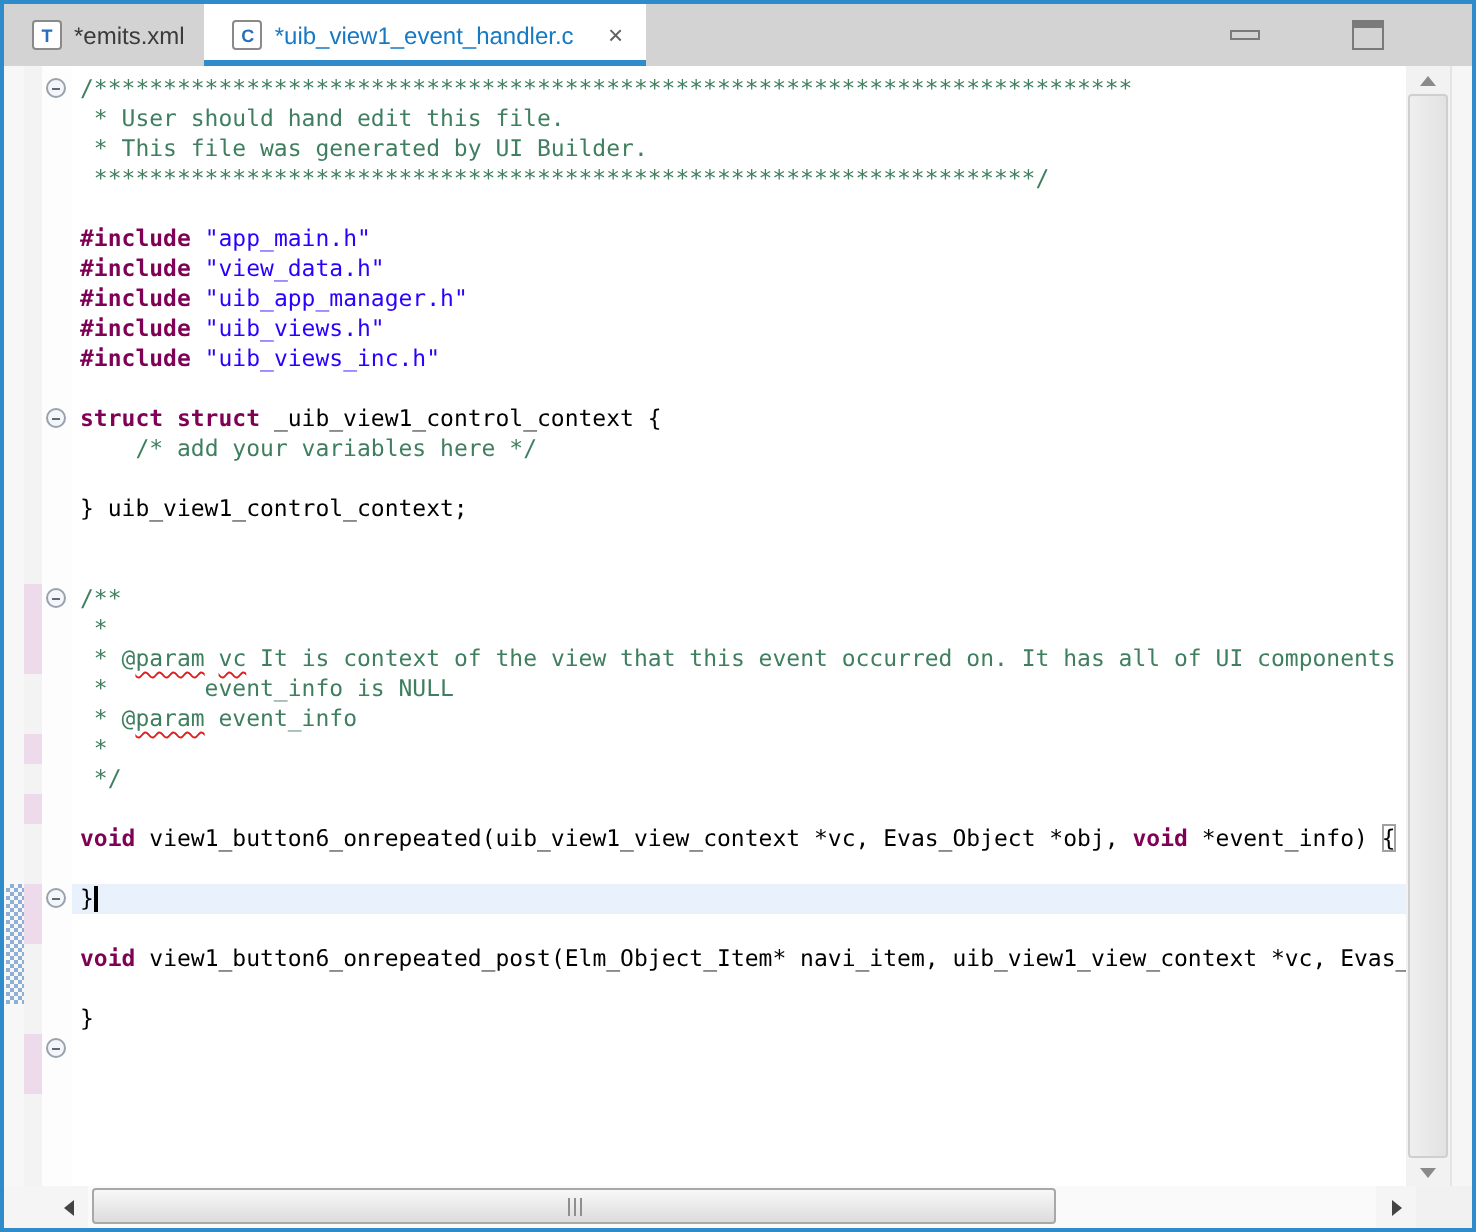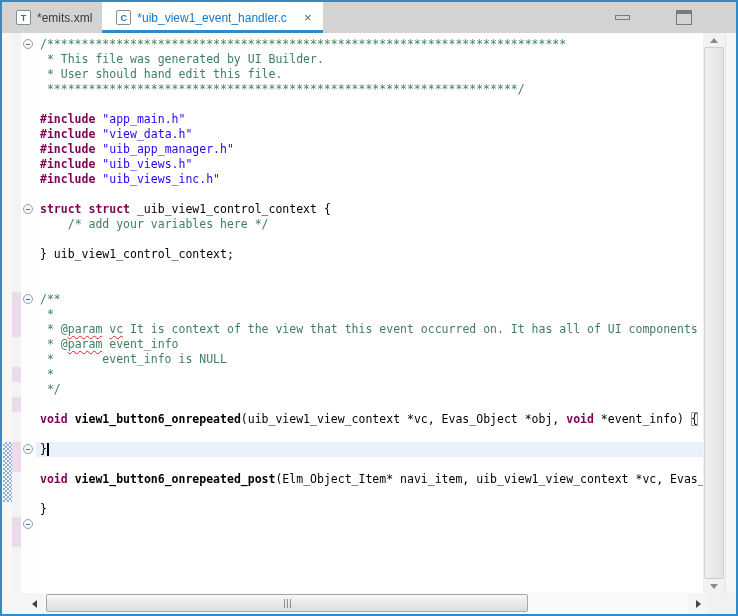--- a/index.html
+++ b/index.html
@@ -45,21 +45,21 @@
 
   .textarea{position:relative;flex:1 1 auto;overflow:hidden;background:#fff;
     font-family:"DejaVu Sans Mono","Liberation Mono",monospace;font-size:11.5px;line-height:15px;}
   .lines{position:absolute;top:4px;left:0;right:0;}
   .ln{height:15px;white-space:pre;padding-left:4px;color:#000;}
   .ln.cur{background:var(--curline);}
   .sg-d{color:#000;}
   .sg-k{color:var(--kw);font-weight:bold;}
   .sg-s{color:var(--str);}
   .sg-c{color:var(--cmt);}
-  .bold{font-weight:bold;}
+  .bold{font-weight:normal;}
   .sqg{text-decoration-line:underline;text-decoration-style:wavy;text-decoration-color:var(--sqg);
     text-decoration-thickness:1px;text-underline-offset:2px;}
   .brk{outline:1px solid #a0a0a0;outline-offset:-1px;}
   .caret{display:inline-block;width:2px;height:13px;background:#000;vertical-align:text-bottom;margin-left:0px;}
 
   
   .vscroll{position:relative;width:22px;background:#f2f2f2;flex:0 0 auto;}
   .v-arrow{position:absolute;left:0;width:22px;height:14px;display:flex;align-items:center;justify-content:center;}
   .v-arrow.up{top:0;} .v-arrow.down{bottom:0;}
   .tri-up{width:0;height:0;border-left:4px solid transparent;border-right:4px solid transparent;border-bottom:5px solid #8a8a8a;}
@@ -122,41 +122,41 @@
     <div class="ruler-fold" id="fold-ruler">
         <div class="fold-icon" style="top: 6px;"></div>
         <div class="fold-icon" style="top: 171px;"></div>
         <div class="fold-icon" style="top: 261px;"></div>
         <div class="fold-icon" style="top: 411px;"></div>
         <div class="fold-icon" style="top: 486px;"></div>
       </div>
     <div class="textarea">
       <div class="lines" id="code-lines">
           <div class="ln"><span class="sg-c">/***************************************************************************</span></div>
+          <div class="ln"><span class="sg-c"> * User should hand edit this file.</span></div>
           <div class="ln"><span class="sg-c"> * This file was generated by UI Builder.</span></div>
-          <div class="ln"><span class="sg-c"> * User should hand edit this file.</span></div>
           <div class="ln"><span class="sg-c"> ********************************************************************/</span></div>
           <div class="ln"></div>
           <div class="ln"><span class="sg-k">#include</span><span class="sg-d"> </span><span class="sg-s">"app_main.h"</span></div>
           <div class="ln"><span class="sg-k">#include</span><span class="sg-d"> </span><span class="sg-s">"view_data.h"</span></div>
           <div class="ln"><span class="sg-k">#include</span><span class="sg-d"> </span><span class="sg-s">"uib_app_manager.h"</span></div>
           <div class="ln"><span class="sg-k">#include</span><span class="sg-d"> </span><span class="sg-s">"uib_views.h"</span></div>
           <div class="ln"><span class="sg-k">#include</span><span class="sg-d"> </span><span class="sg-s">"uib_views_inc.h"</span></div>
           <div class="ln"></div>
           <div class="ln"><span class="sg-k">struct struct</span><span class="sg-d"> _uib_view1_control_context {</span></div>
           <div class="ln"><span class="sg-d">    </span><span class="sg-c">/* add your variables here */</span></div>
           <div class="ln"></div>
           <div class="ln"><span class="sg-d">} uib_view1_control_context;</span></div>
           <div class="ln"></div>
           <div class="ln"></div>
           <div class="ln"><span class="sg-c">/**</span></div>
           <div class="ln"><span class="sg-c"> *</span></div>
           <div class="ln"><span class="sg-c"> * @</span><span class="sg-c sqg">param</span><span class="sg-c"> </span><span class="sg-c sqg">vc</span><span class="sg-c"> It is context of the view that this event occurred on. It has all of UI components t</span></div>
+          <div class="ln"><span class="sg-c"> *       event_info is NULL</span></div>
           <div class="ln"><span class="sg-c"> * @</span><span class="sg-c sqg">param</span><span class="sg-c"> event_info</span></div>
-          <div class="ln"><span class="sg-c"> *       event_info is NULL</span></div>
           <div class="ln"><span class="sg-c"> *</span></div>
           <div class="ln"><span class="sg-c"> */</span></div>
           <div class="ln"></div>
           <div class="ln"><span class="sg-k">void</span><span class="sg-d"> </span><span class="sg-d bold">view1_button6_onrepeated</span><span class="sg-d">(uib_view1_view_context *vc, Evas_Object *obj, </span><span class="sg-k">void</span><span class="sg-d"> *event_info) </span><span class="sg-d brk">{</span></div>
           <div class="ln"></div>
           <div class="ln cur"><span class="sg-d">}</span><span class="caret"></span></div>
           <div class="ln"></div>
           <div class="ln"><span class="sg-k">void</span><span class="sg-d"> </span><span class="sg-d bold">view1_button6_onrepeated_post</span><span class="sg-d">(Elm_Object_Item* navi_item, uib_view1_view_context *vc, Evas_O</span></div>
           <div class="ln"></div>
           <div class="ln"><span class="sg-d">}</span></div>

